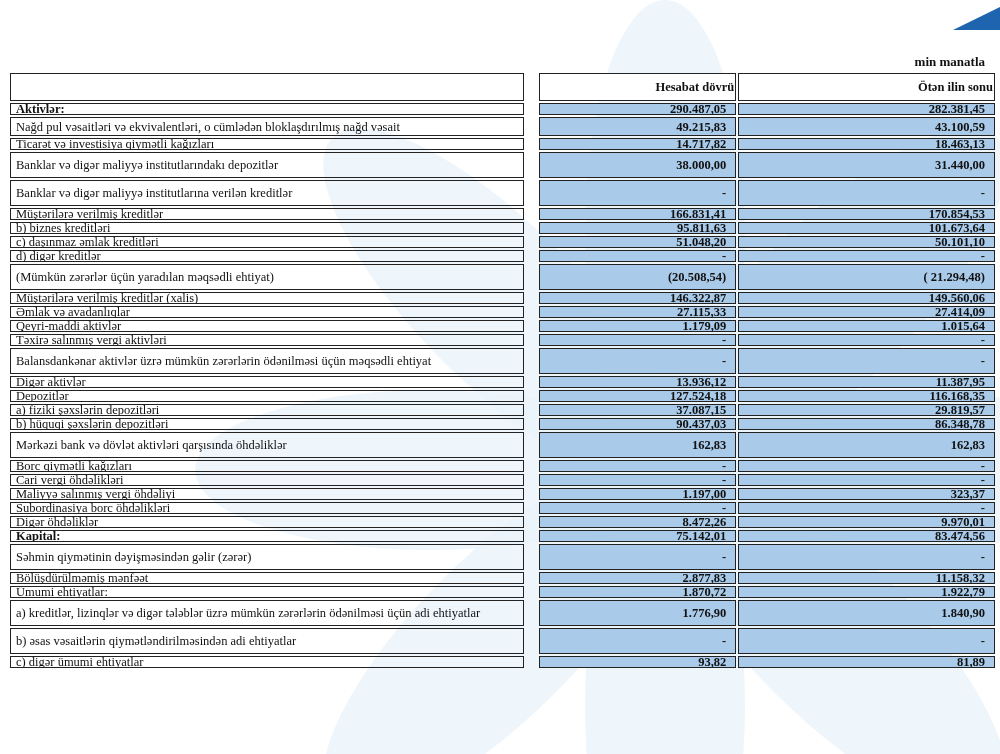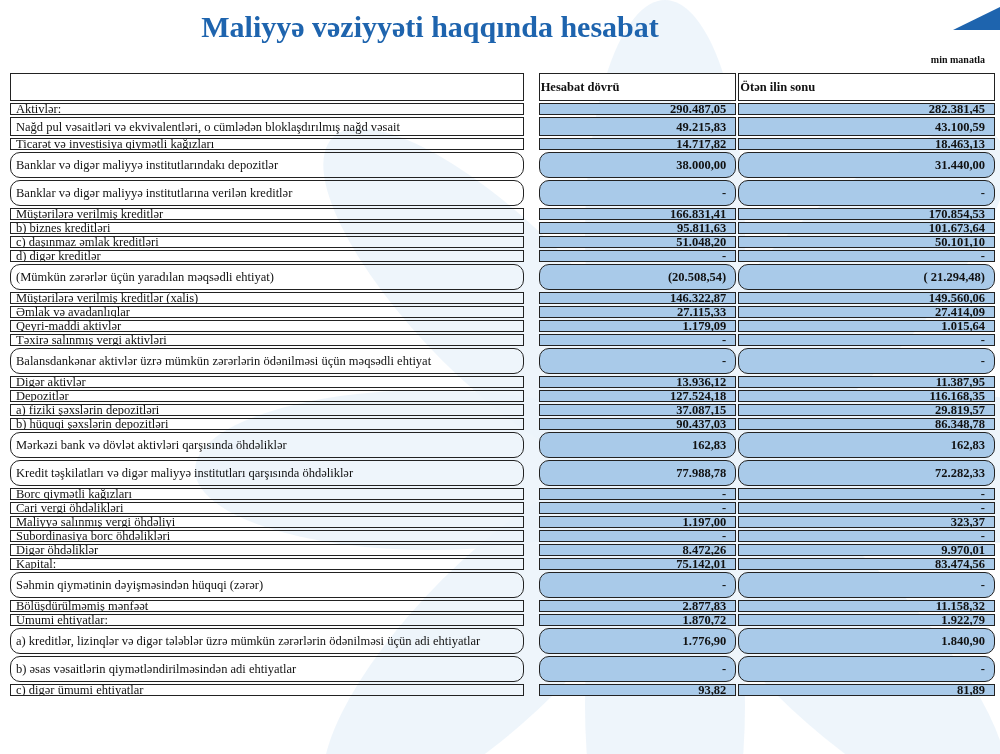--- a/index.html
+++ b/index.html
@@ -23,66 +23,65 @@
   .title {
     position:absolute; left:0; top:10px; width:860px;
     text-align:center; font-size:30px; font-weight:bold; color:#1e64ae;
   }
   .corner-triangle {
     position:absolute; top:7px; right:0; width:47px; height:23px;
     background:#1e64ae; clip-path:polygon(0 100%, 100% 0, 100% 100%);
   }
   .unit-note {
     position:absolute; top:54px; right:15px;
-    font-size:10px; font-weight:bold; color:#111;
+    font-size:13px; font-weight:bold; color:#111;
   }
   table.fin {
     position:absolute; left:8px; top:71px; width:989px;
     border-collapse:separate; border-spacing:2px; table-layout:fixed;
   }
   table.fin th, table.fin td { box-sizing:content-box; }
   th.hdr {
     border:1px solid #222; background:#fff; height:24px;
-    font-size:12.5px; font-weight:bold; text-align:left; vertical-align:middle; color:#111;
+    font-size:12.5px; font-weight:bold; text-align:right; vertical-align:middle; color:#111;
   }
   th.hdr-empty { border:1px solid #222; background:transparent; }
   th.gapcol, td.gap { border:none; background:transparent; }
   td.lbl {
     border:1px solid #222; background:transparent;
     font-size:12.5px; line-height:10px; color:#111;
     padding:0 0 0 5px; height:10px; vertical-align:middle;
     white-space:nowrap; overflow:hidden;
   }
-  td.lbl.b { font-weight:normal; }
+  td.lbl.b { font-weight:bold; }
   td.val {
     border:1px solid #222; background:#a9cae9;
     font-size:12.5px; font-weight:bold; line-height:10px; color:#111;
     text-align:right; padding:0 9px 0 0; height:10px; vertical-align:middle;
     white-space:nowrap; overflow:hidden;
   }
   tr.sz1 td { height:17px;margin-left:12px; }
-  tr.sz2 td { height:24px;border-radius:10px; }
+  tr.sz2 td { height:24px; }
 </style>
 </head>
 <body>
 
 <div class="page">
 
   <div class="watermark">
     <div class="petal p0"></div>
     <div class="petal p1"></div>
     <div class="petal p2"></div>
     <div class="petal p3"></div>
     <div class="petal p4"></div>
     <div class="petal p5"></div>
     <div class="petal p6"></div>
     <div class="petal p7"></div>
   </div>
 
-  <div class="title">Maliyyə vəziyyəti haqqında hesabat</div>
   <div class="corner-triangle"></div>
   <div class="unit-note">min manatla</div>
 
   <table class="fin">
     <colgroup>
       <col style="width:505px">
       <col style="width:10px">
       <col style="width:194px">
       <col style="width:252px">
     </colgroup>
@@ -208,26 +207,20 @@
           <td class="gap"></td>
           <td class="val">90.437,03</td>
           <td class="val">86.348,78</td>
         </tr>
         <tr class="sz2">
           <td class="lbl">Mərkəzi bank və dövlət aktivləri qarşısında öhdəliklər</td>
           <td class="gap"></td>
           <td class="val">162,83</td>
           <td class="val">162,83</td>
         </tr>
-        <tr class="sz2">
-          <td class="lbl">Kredit təşkilatları və digər maliyyə institutları qarşısında öhdəliklər</td>
-          <td class="gap"></td>
-          <td class="val">77.988,78</td>
-          <td class="val">72.282,33</td>
-        </tr>
         <tr>
           <td class="lbl">Borc qiymətli kağızları</td>
           <td class="gap"></td>
           <td class="val">-</td>
           <td class="val">-</td>
         </tr>
         <tr>
           <td class="lbl">Cari vergi öhdəlikləri</td>
           <td class="gap"></td>
           <td class="val">-</td>
@@ -251,21 +244,21 @@
           <td class="val">8.472,26</td>
           <td class="val">9.970,01</td>
         </tr>
         <tr>
           <td class="lbl b">Kapital:</td>
           <td class="gap"></td>
           <td class="val">75.142,01</td>
           <td class="val">83.474,56</td>
         </tr>
         <tr class="sz2">
-          <td class="lbl">Səhmin qiymətinin dəyişməsindən hüquqi (zərər)</td>
+          <td class="lbl">Səhmin qiymətinin dəyişməsindən gəlir (zərər)</td>
           <td class="gap"></td>
           <td class="val">-</td>
           <td class="val">-</td>
         </tr>
         <tr>
           <td class="lbl">Bölüşdürülməmiş mənfəət</td>
           <td class="gap"></td>
           <td class="val">2.877,83</td>
           <td class="val">11.158,32</td>
         </tr>

